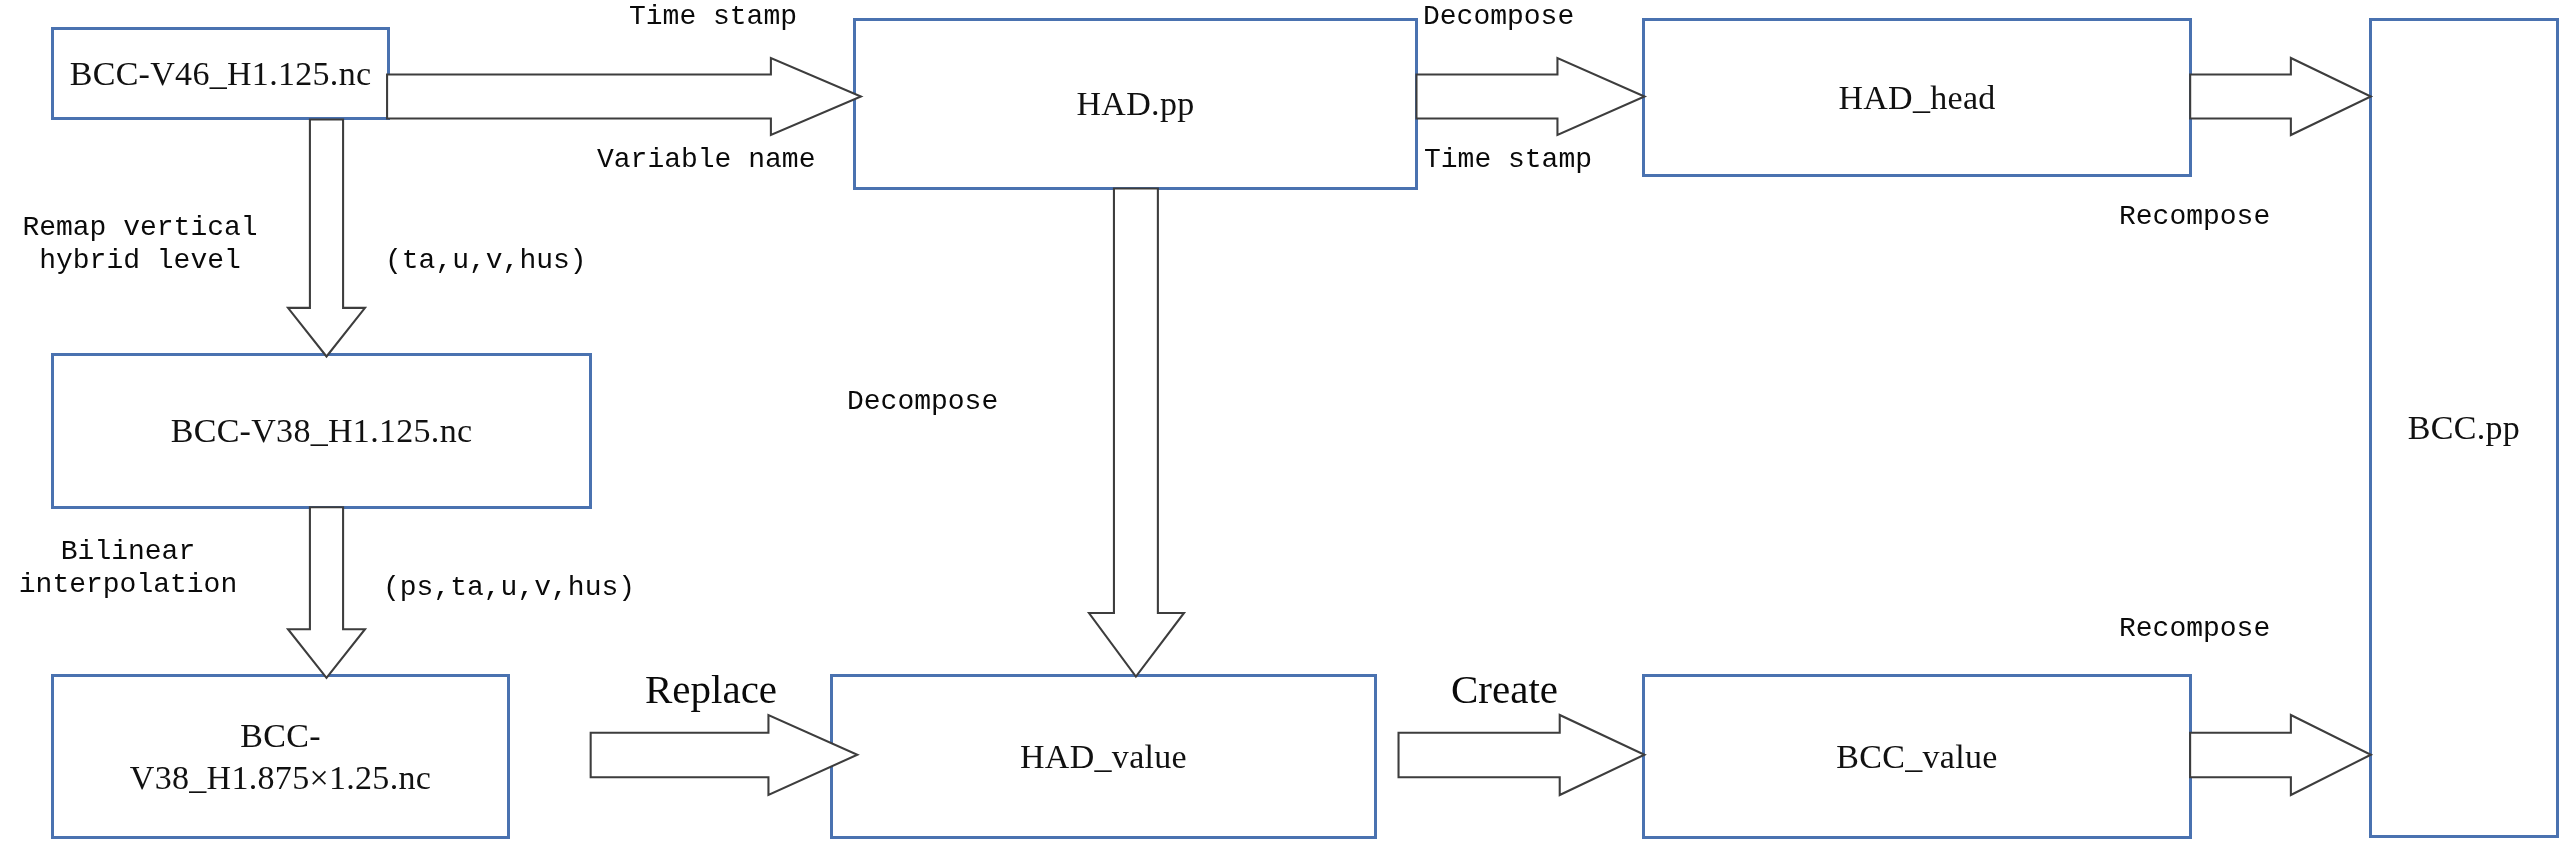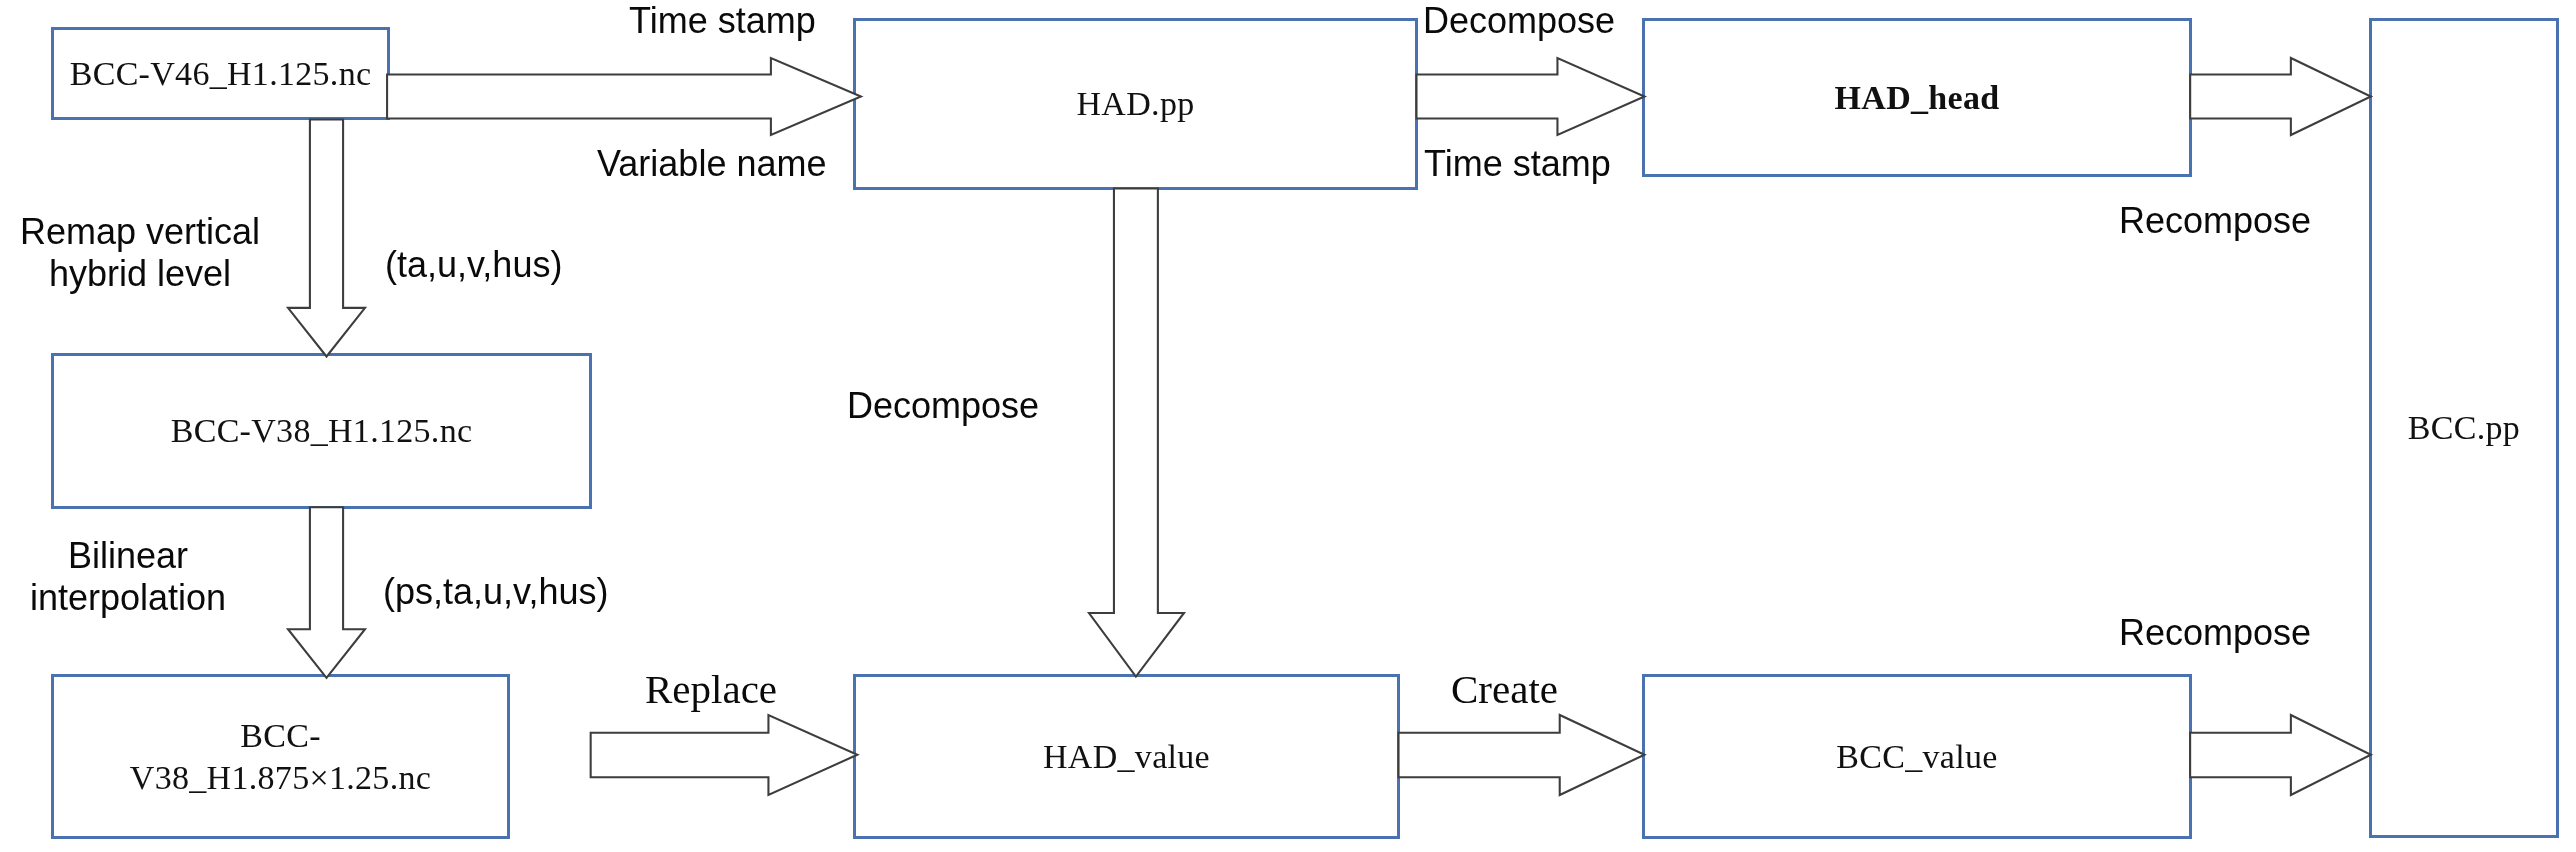--- a/index.html
+++ b/index.html
@@ -32,22 +32,22 @@
     font-size: 34px;
     color: #111111;
     line-height: 1.22;
     letter-spacing: 0.3px;
     white-space: pre-line;
   }
 
   
   .elabel {
     position: absolute;
-    font-family: Liberation Sans, sans-serif;
-    font-size: 36px;
+    font-family: Liberation Mono, monospace;
+    font-size: 28px;
     color: #0a0a0a;
     line-height: 1.18;
     white-space: pre-line;
     font-weight: 400;
   }
   .elabel.serif {
     font-family: "Liberation Serif", "DejaVu Serif", serif;
     font-size: 41px;
   }
   .elabel.center { text-align: center; }
@@ -79,25 +79,25 @@
 
   <div class="node" style="left:51px; top:674px; width:459px; height:165px;">
     <span class="node-label">BCC-
 V38_H1.875×1.25.nc</span>
   </div>
 
   <div class="node" style="left:853px; top:18px; width:565px; height:172px;">
     <span class="node-label">HAD.pp</span>
   </div>
 
-  <div class="node" style="left:1642px; top:18px; width:550px; height:159px;font-weight:bold;">
+  <div class="node" style="left:1642px; top:18px; width:550px; height:159px;">
     <span class="node-label">HAD_head</span>
   </div>
 
-  <div class="node" style="left:853px; top:674px; width:547px; height:165px;">
+  <div class="node" style="left:830px; top:674px; width:547px; height:165px;">
     <span class="node-label">HAD_value</span>
   </div>
 
   <div class="node" style="left:1642px; top:674px; width:550px; height:165px;">
     <span class="node-label">BCC_value</span>
   </div>
 
   <div class="node" style="left:2369px; top:18px; width:190px; height:820px;">
     <span class="node-label">BCC.pp</span>
   </div>

